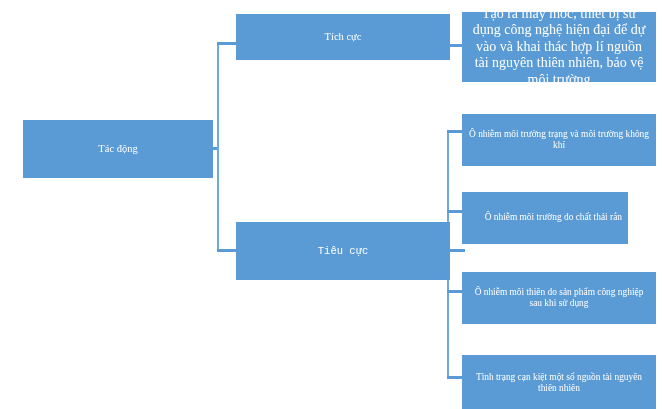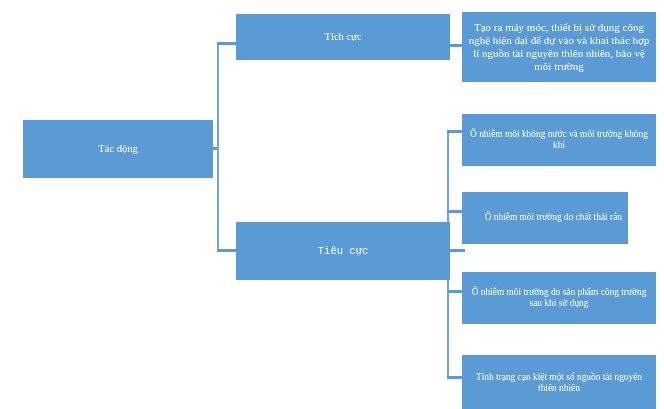--- a/index.html
+++ b/index.html
@@ -13,21 +13,21 @@
         text-align:center;box-sizing:border-box;
         line-height:1.18;padding:2px 6px;}
   .node .txt{display:block;width:100%;}
 
   
   #n-root{left:23px;top:120px;width:190px;height:58px;font-size:10.5px;}
   
   #n-pos{left:236px;top:14px;width:214px;height:46px;font-size:10.5px;}
   #n-neg{left:236px;top:222px;width:214px;height:58px;font-size:10.5px;font-family:Liberation Mono, monospace;}
   
-  #n-l1{left:462px;top:12px;width:194px;height:70px;font-size:11px;}
+  #n-l1{left:462px;top:12px;width:194px;height:70px;font-size:14px;}
   #n-l2{left:462px;top:114px;width:194px;height:52px;font-size:9.4px;}
   #n-l3{left:462px;top:192px;width:166px;height:52px;font-size:9.4px;text-align:right;}
   #n-l4{left:462px;top:272px;width:194px;height:52px;font-size:9.4px;}
   #n-l5{left:462px;top:355px;width:194px;height:56px;font-size:9.4px;justify-content:center;}
 
   .conn{position:absolute;background:#5B9BD5;}
   .h{height:3px;}
   .v{width:3px;}
   .thin{background:#6FA8DC;}
   .v.thin{width:2px;}
@@ -61,28 +61,28 @@
 
   <div class="node" id="n-neg">
     <span class="txt">Tiêu cực</span>
   </div>
 
   <div class="node" id="n-l1">
     <span class="txt">Tạo ra máy móc, thiết bị sử dụng công nghệ hiện đại để dự vào và khai thác hợp lí nguồn tài nguyên thiên nhiên, bảo vệ môi trường</span>
   </div>
 
   <div class="node" id="n-l2">
-    <span class="txt">Ô nhiễm môi không nước và môi trường không khí</span>
+    <span class="txt">Ô nhiễm môi trường trạng và môi trường không khí</span>
   </div>
 
   <div class="node" id="n-l3">
     <span class="txt">Ô nhiễm môi trường do chất thải rắn</span>
   </div>
 
   <div class="node" id="n-l4">
-    <span class="txt">Ô nhiễm môi trường do sản phẩm công trường sau khi sử dụng</span>
+    <span class="txt">Ô nhiễm môi thiên do sản phẩm công nghiệp sau khi sử dụng</span>
   </div>
 
   <div class="node" id="n-l5">
     <span class="txt">Tình trạng cạn kiệt một số nguồn tài nguyên thiên nhiên</span>
   </div>
 
 </div>
 
 </body></html>

